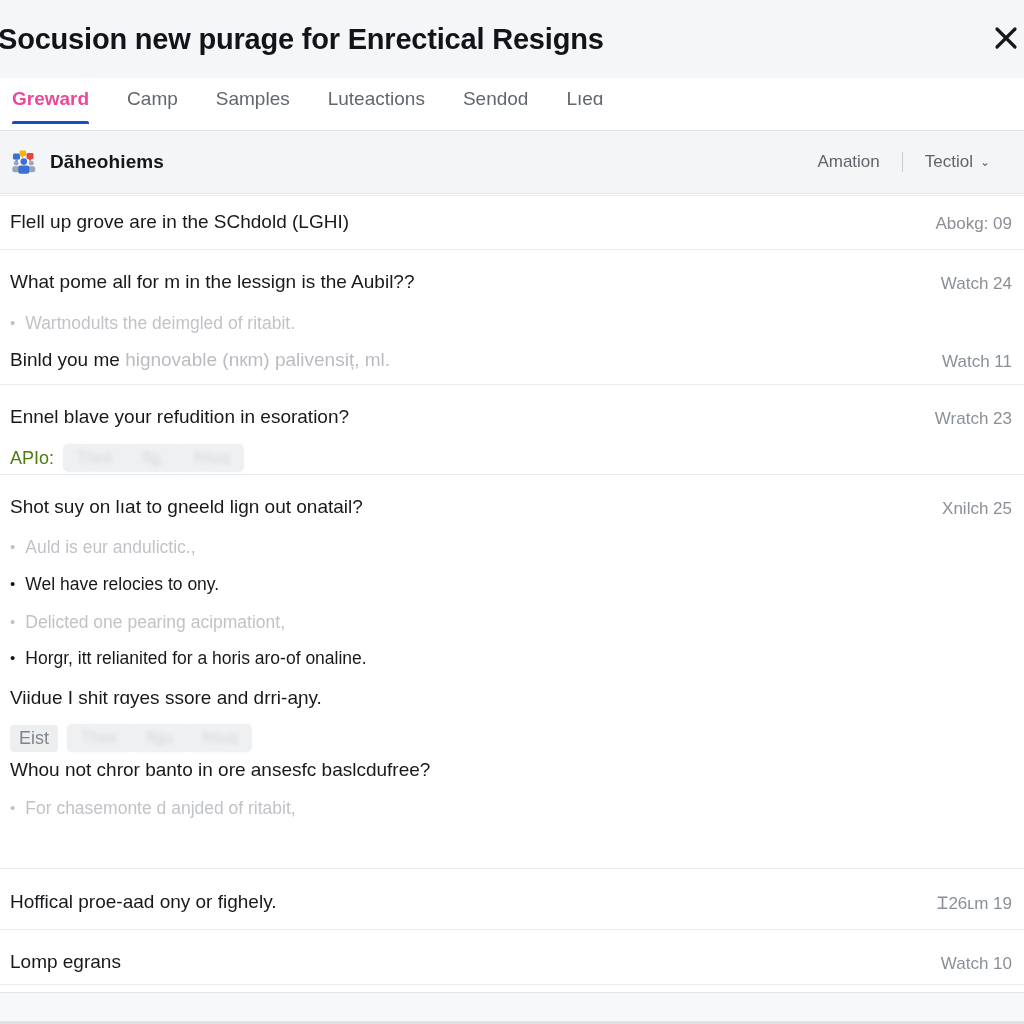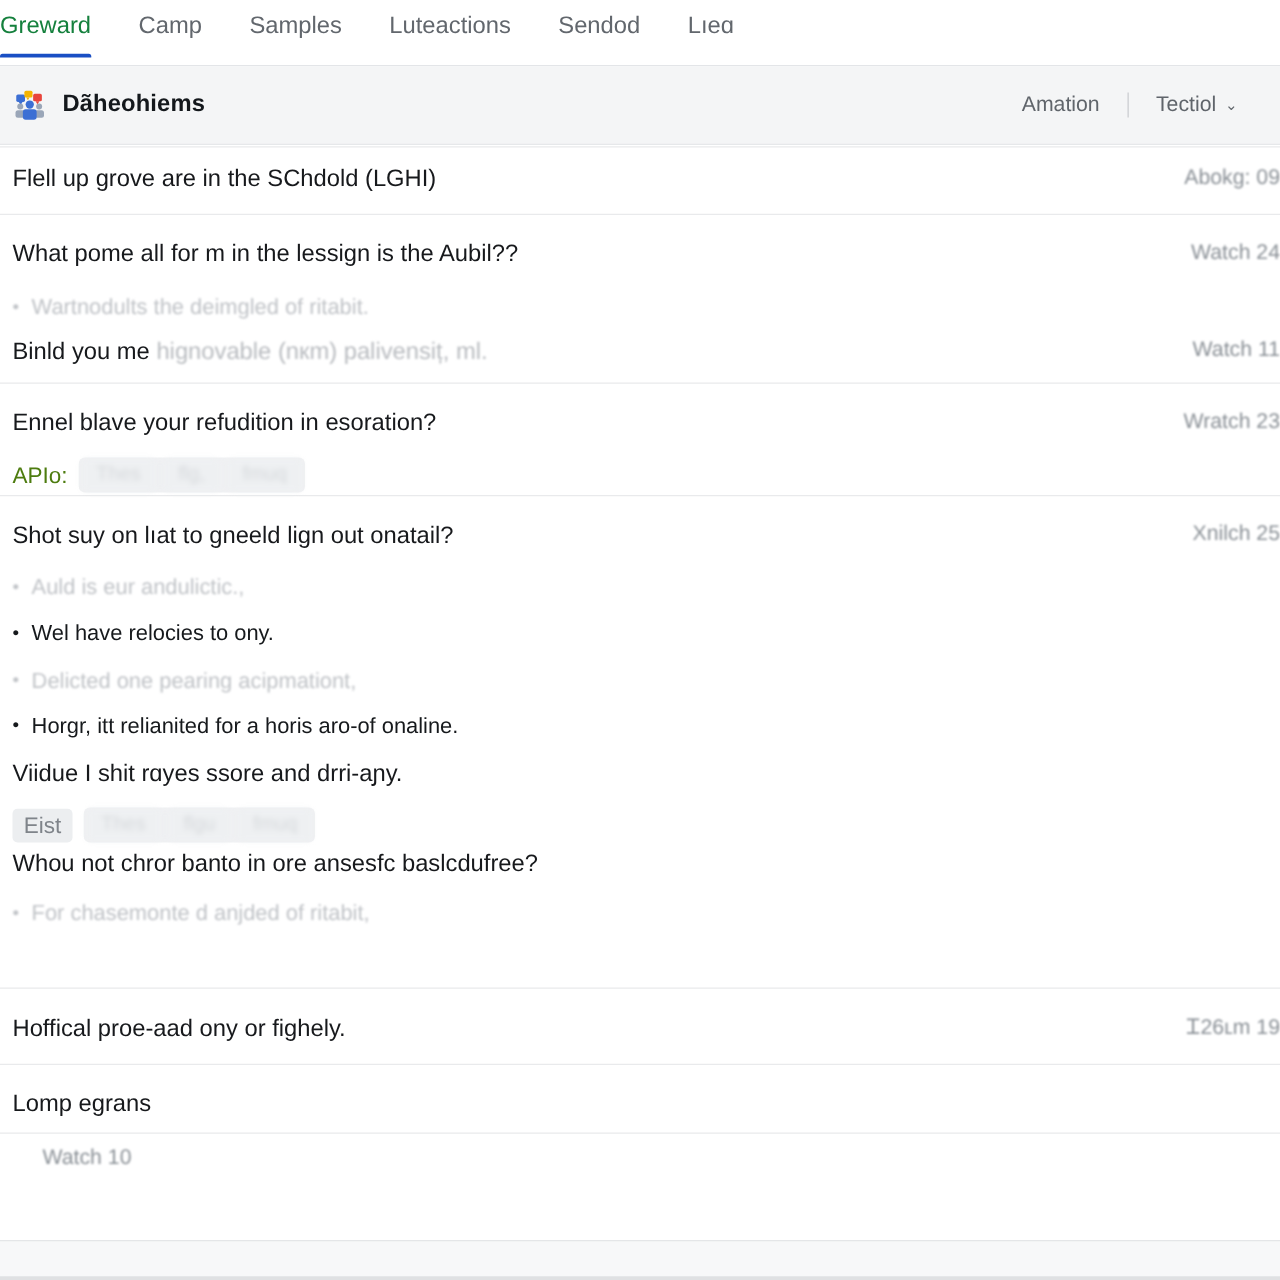--- a/index.html
+++ b/index.html
@@ -63,22 +63,23 @@
     position: relative;
     font-size: 19px;
     color: #62676d;
     padding: 0 0 13px 0;
     margin-right: 38px;
     white-space: nowrap;
     cursor: pointer;
   }
   .tab:first-child { margin-left: 0; }
   .tab.active {
-    color: #15803d;
-    font-weight: normal;
+    color: #ec4899;
+    font-weight: bold;
+    margin-left: 12px;
   }
   .tab.active::after {
     content: "";
     position: absolute;
     left: 0; right: 0; bottom: -1px;
     height: 3px;
     background: #1a4fc4;
     border-radius: 2px 2px 0 0;
   }
 
@@ -133,22 +134,22 @@
   
   .content {
     flex: 1 1 auto;
     background: #ffffff;
     overflow: hidden;
     position: relative;
   }
   .row {
     position: relative;
     display: flex;
-    align-items: flex-start;
-    padding: 0 0 0 10px;
+    align-items: flex-end;
+    padding: 0 12px 0 10px;
     gap: 20px;
   }
   .row-main {
     flex: 1 1 auto;
     min-width: 0;
   }
   .row-meta {
     flex: 0 0 auto;
     font-size: 17px;
     color: #9aa0a6;
@@ -236,20 +237,29 @@
     height: 3px;
     background: #dfe1e3;
     margin-top: 28px;
   }
 </style>
 </head>
 <body>
 
 <div id="app">
 
+  <div class="titlebar">
+    <div class="dialog-title">Socusion new purage for Enrectical Resigns</div>
+    <div class="close-btn">
+      <svg width="26" height="26" viewBox="0 0 26 26">
+        <line x1="4" y1="4" x2="22" y2="22" stroke="#16191c" stroke-width="3.2" stroke-linecap="round"></line>
+        <line x1="22" y1="4" x2="4" y2="22" stroke="#16191c" stroke-width="3.2" stroke-linecap="round"></line>
+      </svg>
+    </div>
+  </div>
 
   <div class="tabbar" id="tabbar">
       <div class="tab active"><span>Greward</span></div>
       <div class="tab"><span>Camp</span></div>
       <div class="tab"><span>Samples</span></div>
       <div class="tab"><span>Luteactions</span></div>
       <div class="tab"><span>Sendod</span></div>
       <div class="tab"><span>Lıeɑ</span></div>
     </div>
 
@@ -405,21 +415,21 @@
           </div>
         </div>
         <div class="row-meta"></div>
       </div>
       <div class="row" style="position: absolute; left: 0px; right: 0px; top: 696px;">
         <div class="row-main">
           <div class="q"><span>Hoffical proe-aad ony or fighely.</span></div>
         </div>
         <div class="row-meta"><span class="mv blur-soft">Ꮖ26ʟm 19</span></div>
       </div>
-      <div class="row" style="position: absolute; left: 0px; right: 0px; top: 756px; flex-direction: column;">
+      <div class="row" style="position: absolute; left: 0px; right: 0px; top: 756px;">
         <div class="row-main">
           <div class="q"><span>Lomp egrans</span></div>
         </div>
         <div class="row-meta"><span class="mv blur-soft">Watch 10</span></div>
       </div>
     </div>
 
   <div class="footer">
     <div class="footer-line"></div>
   </div>

